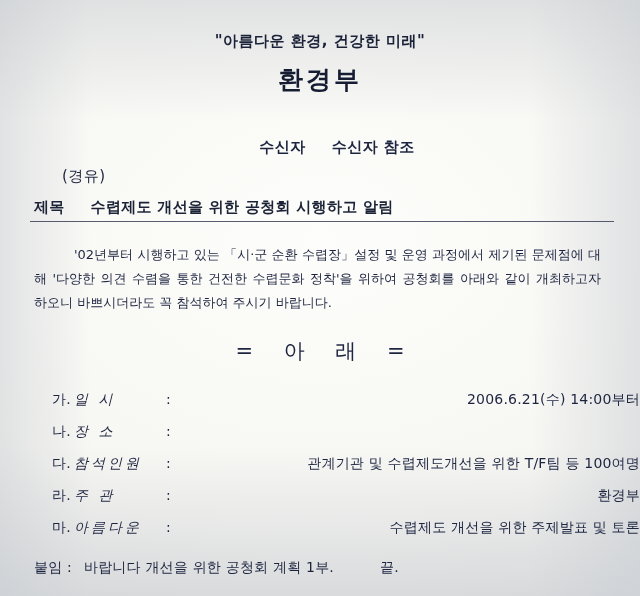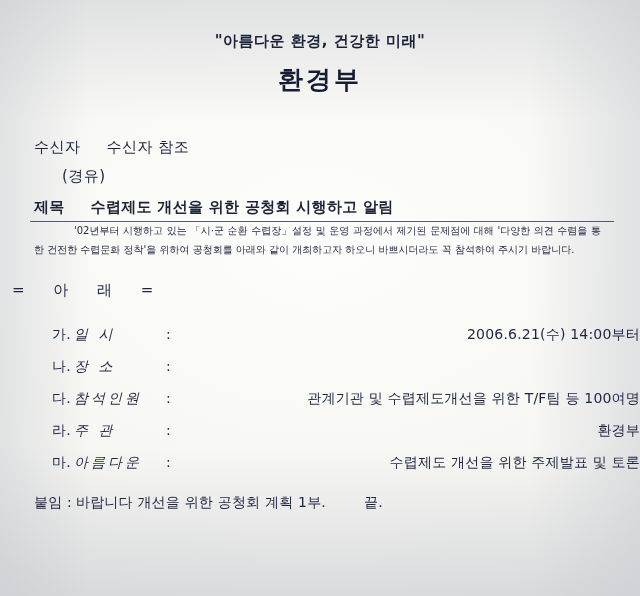--- a/index.html
+++ b/index.html
@@ -73,22 +73,23 @@
   .recipient-block {
     margin-top: 42px;
     padding-left: 34px;
     font-size: 15px;
     color: #1d2440;
   }
   .recipient-line {
     display: flex;
     gap: 26px;
     align-items: baseline;
-    font-weight: normal;
+    font-weight: bold;
     letter-spacing: 0.5px;
+    justify-content: center;
   }
   .via-line {
     margin-top: 10px;
     font-size: 15px;
     letter-spacing: 0.5px;
     margin-left: 28px;
   }
 
   .subject-row {
     margin-top: 12px;
@@ -102,35 +103,35 @@
     letter-spacing: 0.3px;
   }
   .subject-underline {
     margin: 4px 26px 0 30px;
     height: 1px;
     background: #3a4056;
     opacity: 0.85;
   }
 
   .body-para {
-    margin-top: 0;
+    margin-top: 21px;
     padding-left: 34px;
     padding-right: 39px;
-    font-size: 10px;
+    font-size: 13px;
     line-height: 1.85;
     text-align: justify;
     text-indent: 40px;
     letter-spacing: 0px;
     color: #1d2440;
   }
 
   .arae {
     margin-top: 22px;
-    text-align: left;
-    font-size: 15px;
+    text-align: center;
+    font-size: 21px;
     letter-spacing: 12px;
     padding-left: 12px;
     color: #1d2440;
   }
 
   .items {
     margin-top: 26px;
     padding-left: 52px;
   }
   .item {
@@ -161,21 +162,21 @@
   }
 
   .attach {
     margin-top: 22px;
     padding-left: 34px;
     font-size: 14px;
     letter-spacing: 0.2px;
     color: #1d2440;
     display: flex;
     align-items: baseline;
-    gap: 4px;
+    gap: 12px;
   }
   .attach-end {
     margin-left: 34px;
   }
 </style>
 </head>
 <body>
 
 <div id="page">
   <div class="shade-top"></div>

